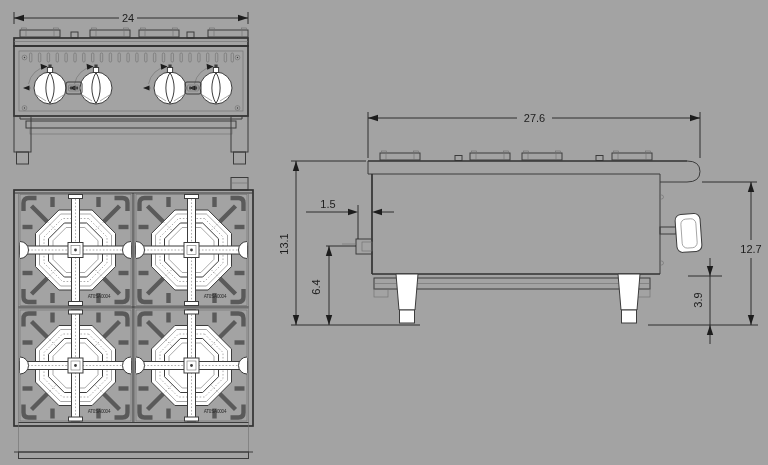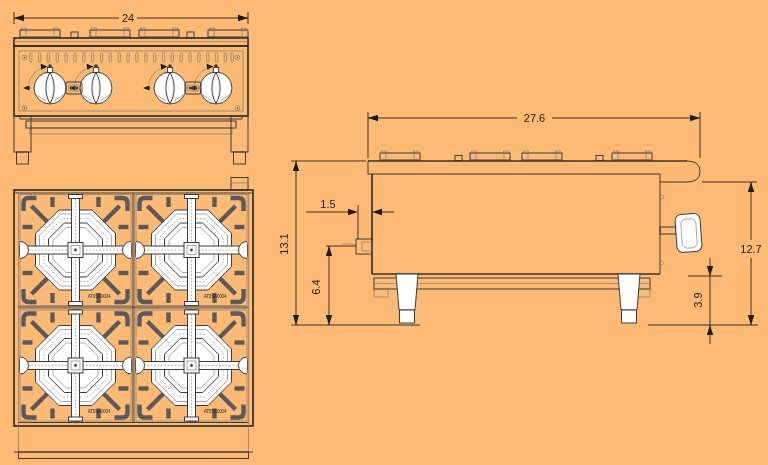--- a/index.html
+++ b/index.html
@@ -1,16 +1,16 @@
 <!DOCTYPE html>
 <html><head>
 <meta charset="utf-8">
 <style>
   html,body{margin:0;padding:0;background:#ffffff;}
-  .sheet{width:768px;height:465px;position:relative;background:#fdba74;overflow:hidden;}
+  .sheet{width:768px;height:465px;position:relative;background:#a3a3a3;overflow:hidden;}
   svg{display:block;}
   text{font-family:"Liberation Sans","DejaVu Sans",sans-serif;}
   .dim{font-size:11px;fill:#1d1d1d;}
   .lbl{font-size:4.6px;fill:#2a2a2a;letter-spacing:-0.2px;}
   .o{stroke:#3c3c3c;stroke-width:1;fill:none;}
   .o2{stroke:#323232;stroke-width:1.7;fill:none;}
   .ow{stroke:#3c3c3c;stroke-width:1;fill:#ffffff;}
   .t{stroke:#6f6f6f;stroke-width:.6;fill:none;}
   .thk{stroke:#5a5a5a;stroke-width:4.4;fill:none;}
   .d{stroke:#222222;stroke-width:.9;fill:none;}

